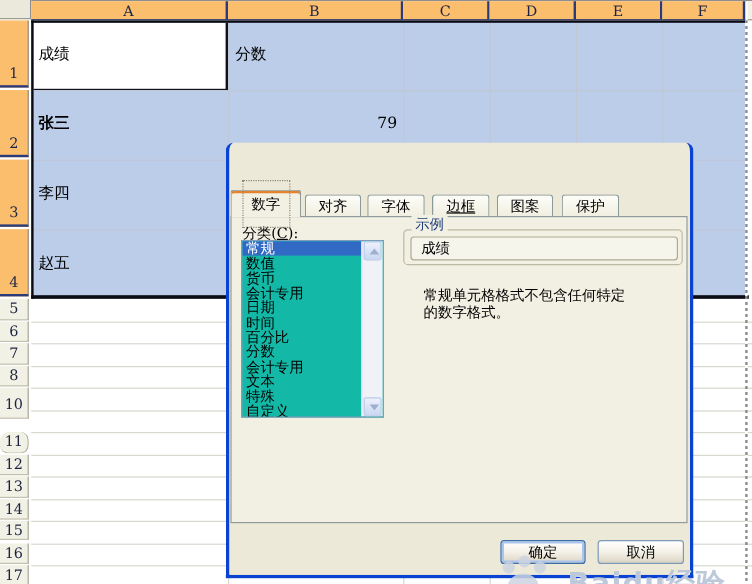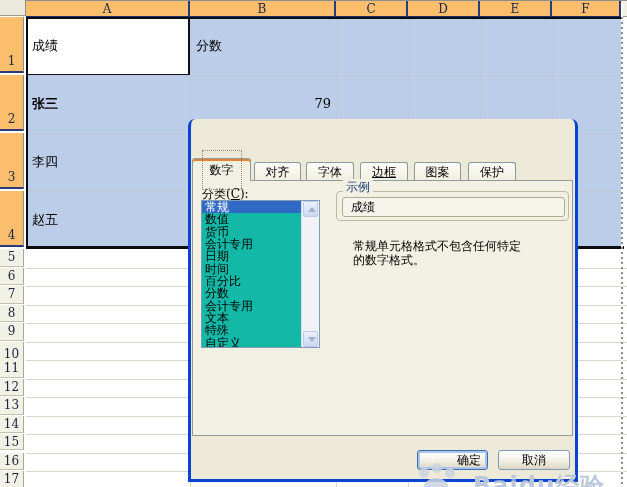--- a/index.html
+++ b/index.html
@@ -61,21 +61,21 @@
   .tri-up{top:5px;border-bottom:5px solid #9FB0CF;}
   .tri-down{top:5px;border-top:5px solid #9FB0CF;}
   #sample-frame{left:143px;top:10px;width:233px;height:30px;box-sizing:border-box;border:1px solid #BDBAA4;border-radius:4px;}
   #sample-label{left:150px;top:-2px;font-size:12px;color:#1E3C7B;background:var(--panel);padding:0 3px;z-index:2;}
   #sample-field{left:149px;top:16px;width:223px;height:20px;box-sizing:border-box;border:1px solid #ADA992;border-radius:3px;
     background:#F6F5EC;font-size:12px;color:#000;line-height:18px;padding-left:8px;}
   .desc-line{left:160px;font-size:12px;color:#000;white-space:nowrap;}
   .xp-btn{top:331px;width:71px;height:20px;box-sizing:border-box;border:1px solid #7E9AB8;border-radius:3px;
     background:linear-gradient(180deg,#ffffff,#F4F1E8 50%,#E3DECE 85%,#D8D2C0);
     font-size:12px;text-align:center;line-height:17px;color:#000;font-family:inherit;}
-  #btn-ok{left:226px;border-color:#3C6EA5;box-shadow:inset 0 0 0 2px var(--ok-ring);text-align:right;}
+  #btn-ok{left:226px;border-color:#3C6EA5;box-shadow:inset 0 0 0 2px var(--ok-ring);}
   #btn-cancel{left:307px;width:72px;}
   
   #watermark{left:405px;top:460px;width:222px;height:27px;z-index:9;pointer-events:none;}
   .paw-dot{position:absolute;border-radius:50%;background:rgba(205,212,224,0.85);}
   #wm-text{position:absolute;left:68px;top:10px;font-size:24px;font-weight:bold;color:rgba(172,188,210,0.8);
     text-shadow:0 1px 0 rgba(255,255,255,0.9);letter-spacing:1px;font-family:"DejaVu Sans",sans-serif;white-space:nowrap;}
 </style>
 </head>
 <body>
 
@@ -95,22 +95,22 @@
   <div id="row-heads">
       <div class="rowhead-tall abs" style="top: 17px; height: 56px;">1</div>
       <div class="rowhead-tall abs" style="top: 75px; height: 56px;">2</div>
       <div class="rowhead-tall abs" style="top: 133px; height: 56px;">3</div>
       <div class="rowhead-tall abs" style="top: 191px; height: 56px;">4</div>
       <div class="rowhead-small abs" style="top: 249px; height: 17.5px;">5</div>
       <div class="rowhead-small abs" style="top: 267.5px; height: 17.5px;">6</div>
       <div class="rowhead-small abs" style="top: 286px; height: 17.5px;">7</div>
       <div class="rowhead-small abs" style="top: 304.5px; height: 17.5px;">8</div>
       <div class="rowhead-small abs" style="top: 323px; height: 17.5px;">9</div>
-      <div class="rowhead-small abs" style="top: 342px; height: 24px;">10</div>
-      <div class="rowhead-small abs" style="top: 360px; height: 17.5px;">11</div>
+      <div class="rowhead-small abs" style="top: 325px; height: 24px;">10</div>
+      <div class="rowhead-small abs" style="top: 360px; height: 17.5px; border-radius: 7px;">11</div>
       <div class="rowhead-small abs" style="top: 378.5px; height: 17.5px;">12</div>
       <div class="rowhead-small abs" style="top: 397px; height: 17.5px;">13</div>
       <div class="rowhead-small abs" style="top: 415.5px; height: 17.5px;">14</div>
       <div class="rowhead-small abs" style="top: 434px; height: 16px; text-align: right;">15</div>
       <div class="rowhead-small abs" style="top: 452.5px; height: 17.5px;">16</div>
       <div class="rowhead-small abs" style="top: 471px; height: 17.5px;">17</div>
     </div>
   <div id="gridlines">
       <div class="hgrid abs" style="top: 267.5px;"></div>
       <div class="hgrid abs" style="top: 286px;"></div>

